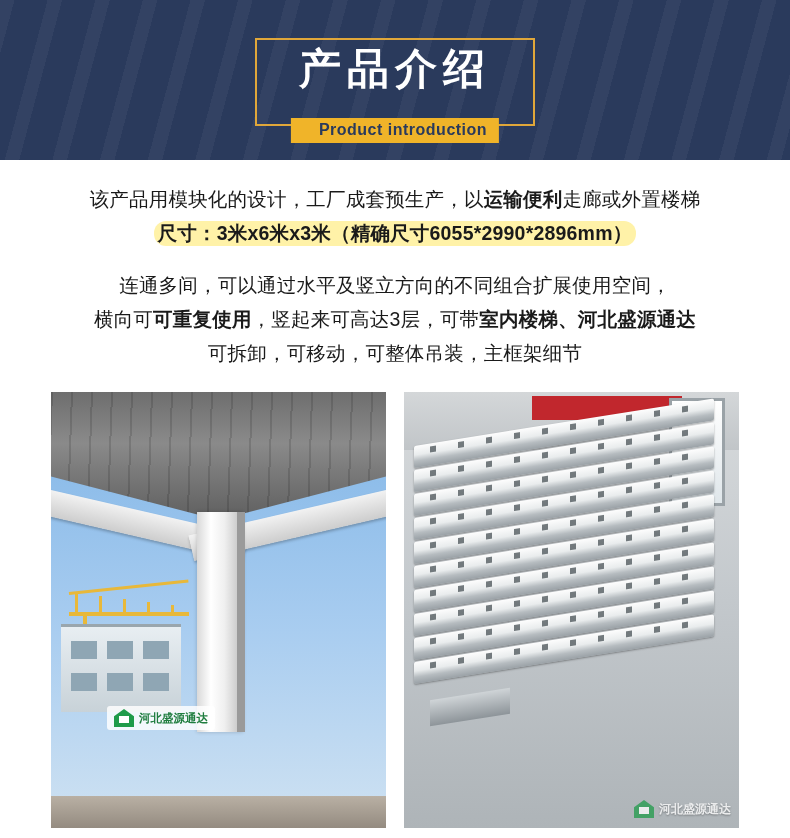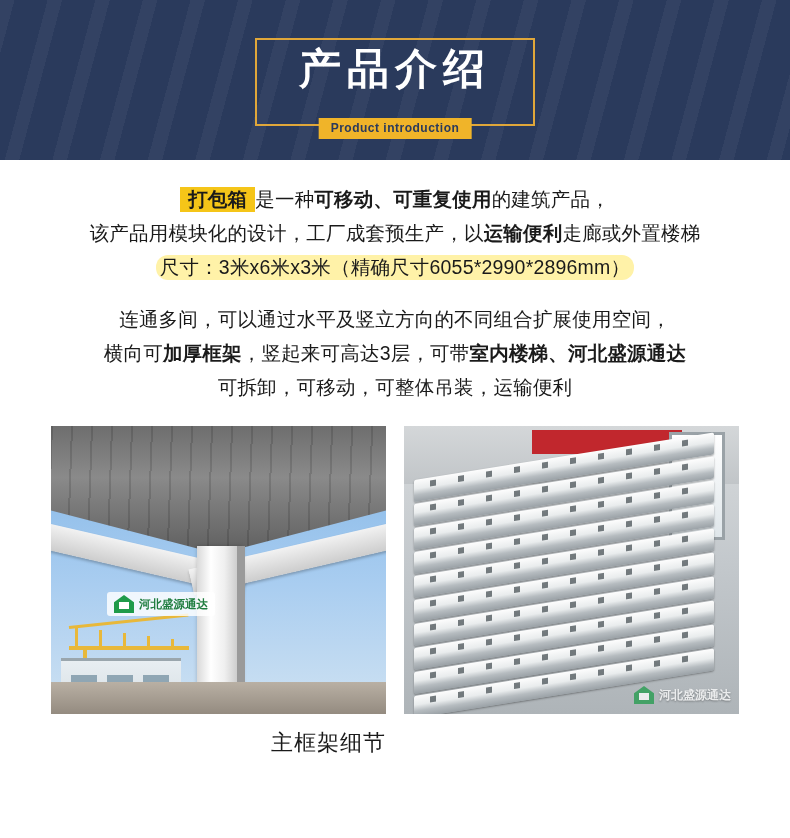--- a/index.html
+++ b/index.html
@@ -55,24 +55,24 @@
     letter-spacing: 6px;
     line-height: 1;
   }
   .banner-sub {
     position: absolute;
     left: 50%;
     transform: translateX(-50%);
     top: 118px;
     background: #f0b429;
     color: #2a3a5c;
-    font-size: 12px;
+    font-size: 16px;
     font-weight: bold;
     letter-spacing: 0.5px;
-    padding: 3px 12px 4px 12px;
+    padding: 3px 12px 4px 28px;
     white-space: nowrap;
   }
 
   
   .content {
     position: relative;
     padding: 22px 28px 0 28px;
     text-align: center;
   }
   .para {
@@ -84,42 +84,42 @@
   .para .hl-box {
     background: #f5c518;
     padding: 1px 8px 2px 8px;
     font-weight: bold;
     color: #1a1a1a;
   }
   .para b { font-weight: bold; }
   .para .hl-yellow {
     background: #fff2a8;
     padding: 1px 4px 2px 4px;
-    font-weight: normal;
+    font-weight: bold;
     border-radius: 12px;
   }
   .line { display: block; white-space: nowrap; }
   .block-gap { height: 18px; }
 
   
   .images {
     position: relative;
     margin-top: 22px;
     display: flex;
     justify-content: center;
     gap: 18px;
     padding: 0 48px;
   }
   .img-col {
     width: 335px;
   }
   .photo {
     position: relative;
     width: 335px;
-    height: 288px;
+    height: 436px;
     overflow: hidden;
     background: #b9c4cc;
   }
   .caption {
     text-align: right;
     font-size: 22px;
     color: #1a1a1a;
     margin-top: 14px;
     letter-spacing: 1px;
   }
@@ -262,38 +262,35 @@
     <div class="banner-stripes"></div>
     <div class="banner-box"></div>
     <div class="banner-title">产品介绍</div>
     <div class="banner-sub">Product introduction</div>
   </div>
 
   <div class="content">
 
     <div class="para">
       <span class="line">
-        <span class="hl-box">打包箱</span><span>是一种</span><b>可移动、可重复使用</b><span>的建筑产品，</span>
-      </span>
-      <span class="line">
         <span>该产品用模块化的设计，工厂成套预生产，以</span><b>运输便利</b><span>走廊或外置楼梯</span>
       </span>
       <span class="line">
         <span class="hl-yellow">尺寸：3米x6米x3米（精确尺寸6055*2990*2896mm）</span>
       </span>
     </div>
 
     <div class="block-gap"></div>
 
     <div class="para">
       <span class="line">连通多间，可以通过水平及竖立方向的不同组合扩展使用空间，</span>
       <span class="line">
-        <span>横向可</span><b>加厚框架</b><span>，竖起来可高达3层，可带</span><b>室内楼梯、河北盛源通达</b>
+        <span>横向可</span><b>可重复使用</b><span>，竖起来可高达3层，可带</span><b>室内楼梯、河北盛源通达</b>
       </span>
-      <span class="line">可拆卸，可移动，可整体吊装，运输便利</span>
+      <span class="line">可拆卸，可移动，可整体吊装，主框架细节</span>
     </div>
   </div>
 
   <div class="images">
 
     <div class="img-col">
       <div class="photo">
         <div class="p1-sky"></div>
         <div class="p1-ceiling"></div>
         <div class="p1-ceil-lines"></div>

